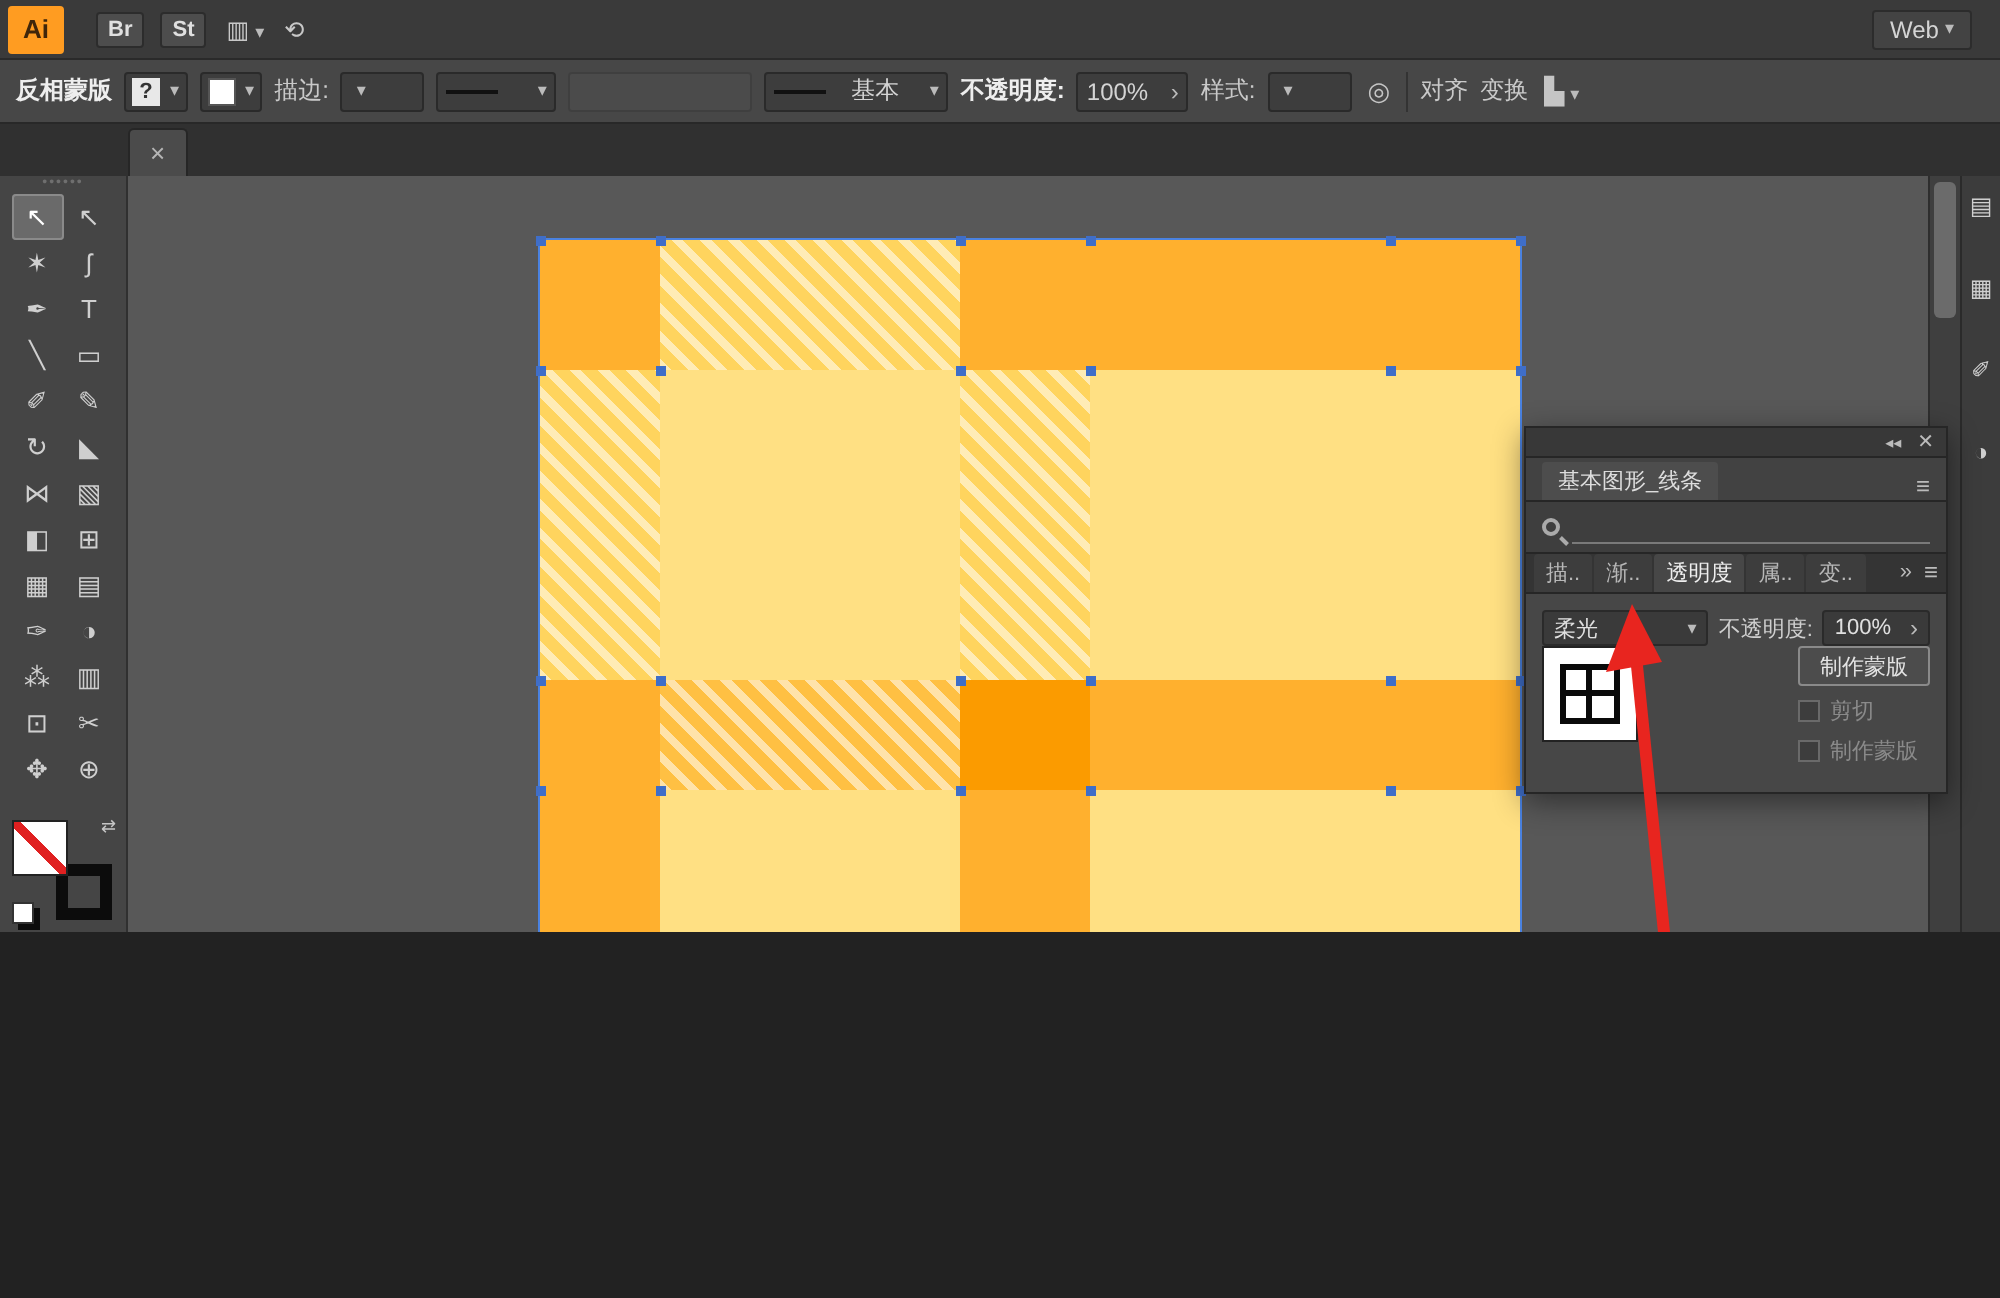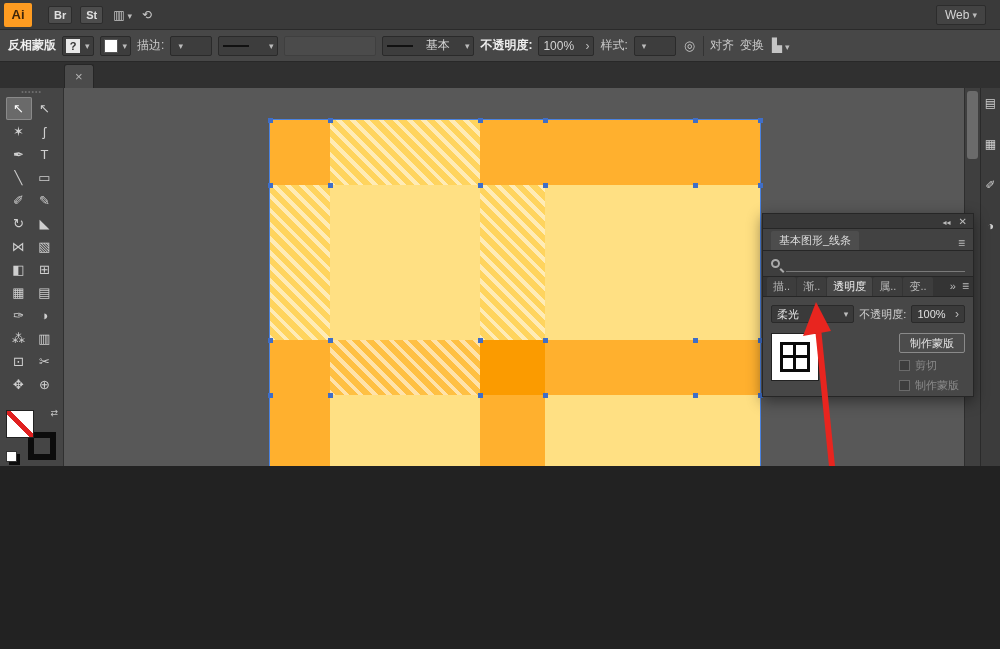--- a/index.html
+++ b/index.html
@@ -98,21 +98,21 @@
 .ptabs{height:20px;background:#343434;border:1px solid #262626;border-top:none;display:flex;align-items:flex-end;padding:0 4px;gap:1px}
 .ptab{padding:2px 6px;color:#b8b8b8;background:#3d3d3d;border-radius:2px 2px 0 0;white-space:nowrap;cursor:default}
 .ptab.active{background:#474747;color:#eee}
 .ptabs-icons{margin-left:auto;display:flex;gap:6px;align-items:center;padding-bottom:3px}
 .ic-expand::after{content:"»";color:#bbb}
 .trans-content{background:#474747;border:1px solid #262626;border-top:none;padding:8px;height:100px;position:relative}
 .trow1{display:flex;align-items:center;gap:5px}
 .dropdown{display:flex;align-items:center;justify-content:space-between;background:#3a3a3a;border:1px solid #2a2a2a;border-radius:2px;height:18px;padding:0 5px;color:#e0e0e0}
 .dropdown.blend{width:84px}
 .dropdown.opacity{width:54px}
-.trow2{display:flex;margin-top:10px;gap:18px}
+.trow2{display:flex;gap:18px}
 .thumb{width:48px;height:48px;background:#fff;border:1px solid #222;display:flex;align-items:center;justify-content:center}
 .thumb-grid{width:30px;height:30px;border:3px solid #0a0a0a;position:relative}
 .thumb-grid::before{content:"";position:absolute;left:0;right:0;top:50%;height:3px;margin-top:-2px;background:#0a0a0a}
 .thumb-grid::after{content:"";position:absolute;top:0;bottom:0;left:50%;width:3px;margin-left:-2px;background:#0a0a0a}
 .trans-right{display:flex;flex-direction:column;gap:5px;margin-left:auto}
 .mask-btn{background:#4c4c4c;border:1px solid #8a8a8a;color:#e3e3e3;font-size:11px;height:20px;padding:0 10px;border-radius:2px}
 .chk{display:flex;align-items:center;gap:5px;color:#8a8a8a}
 .chk .box{width:11px;height:11px;border:1px solid #6a6a6a;background:#3d3d3d;display:inline-block}
 .plabel{color:#cfcfcf;white-space:nowrap}
 

